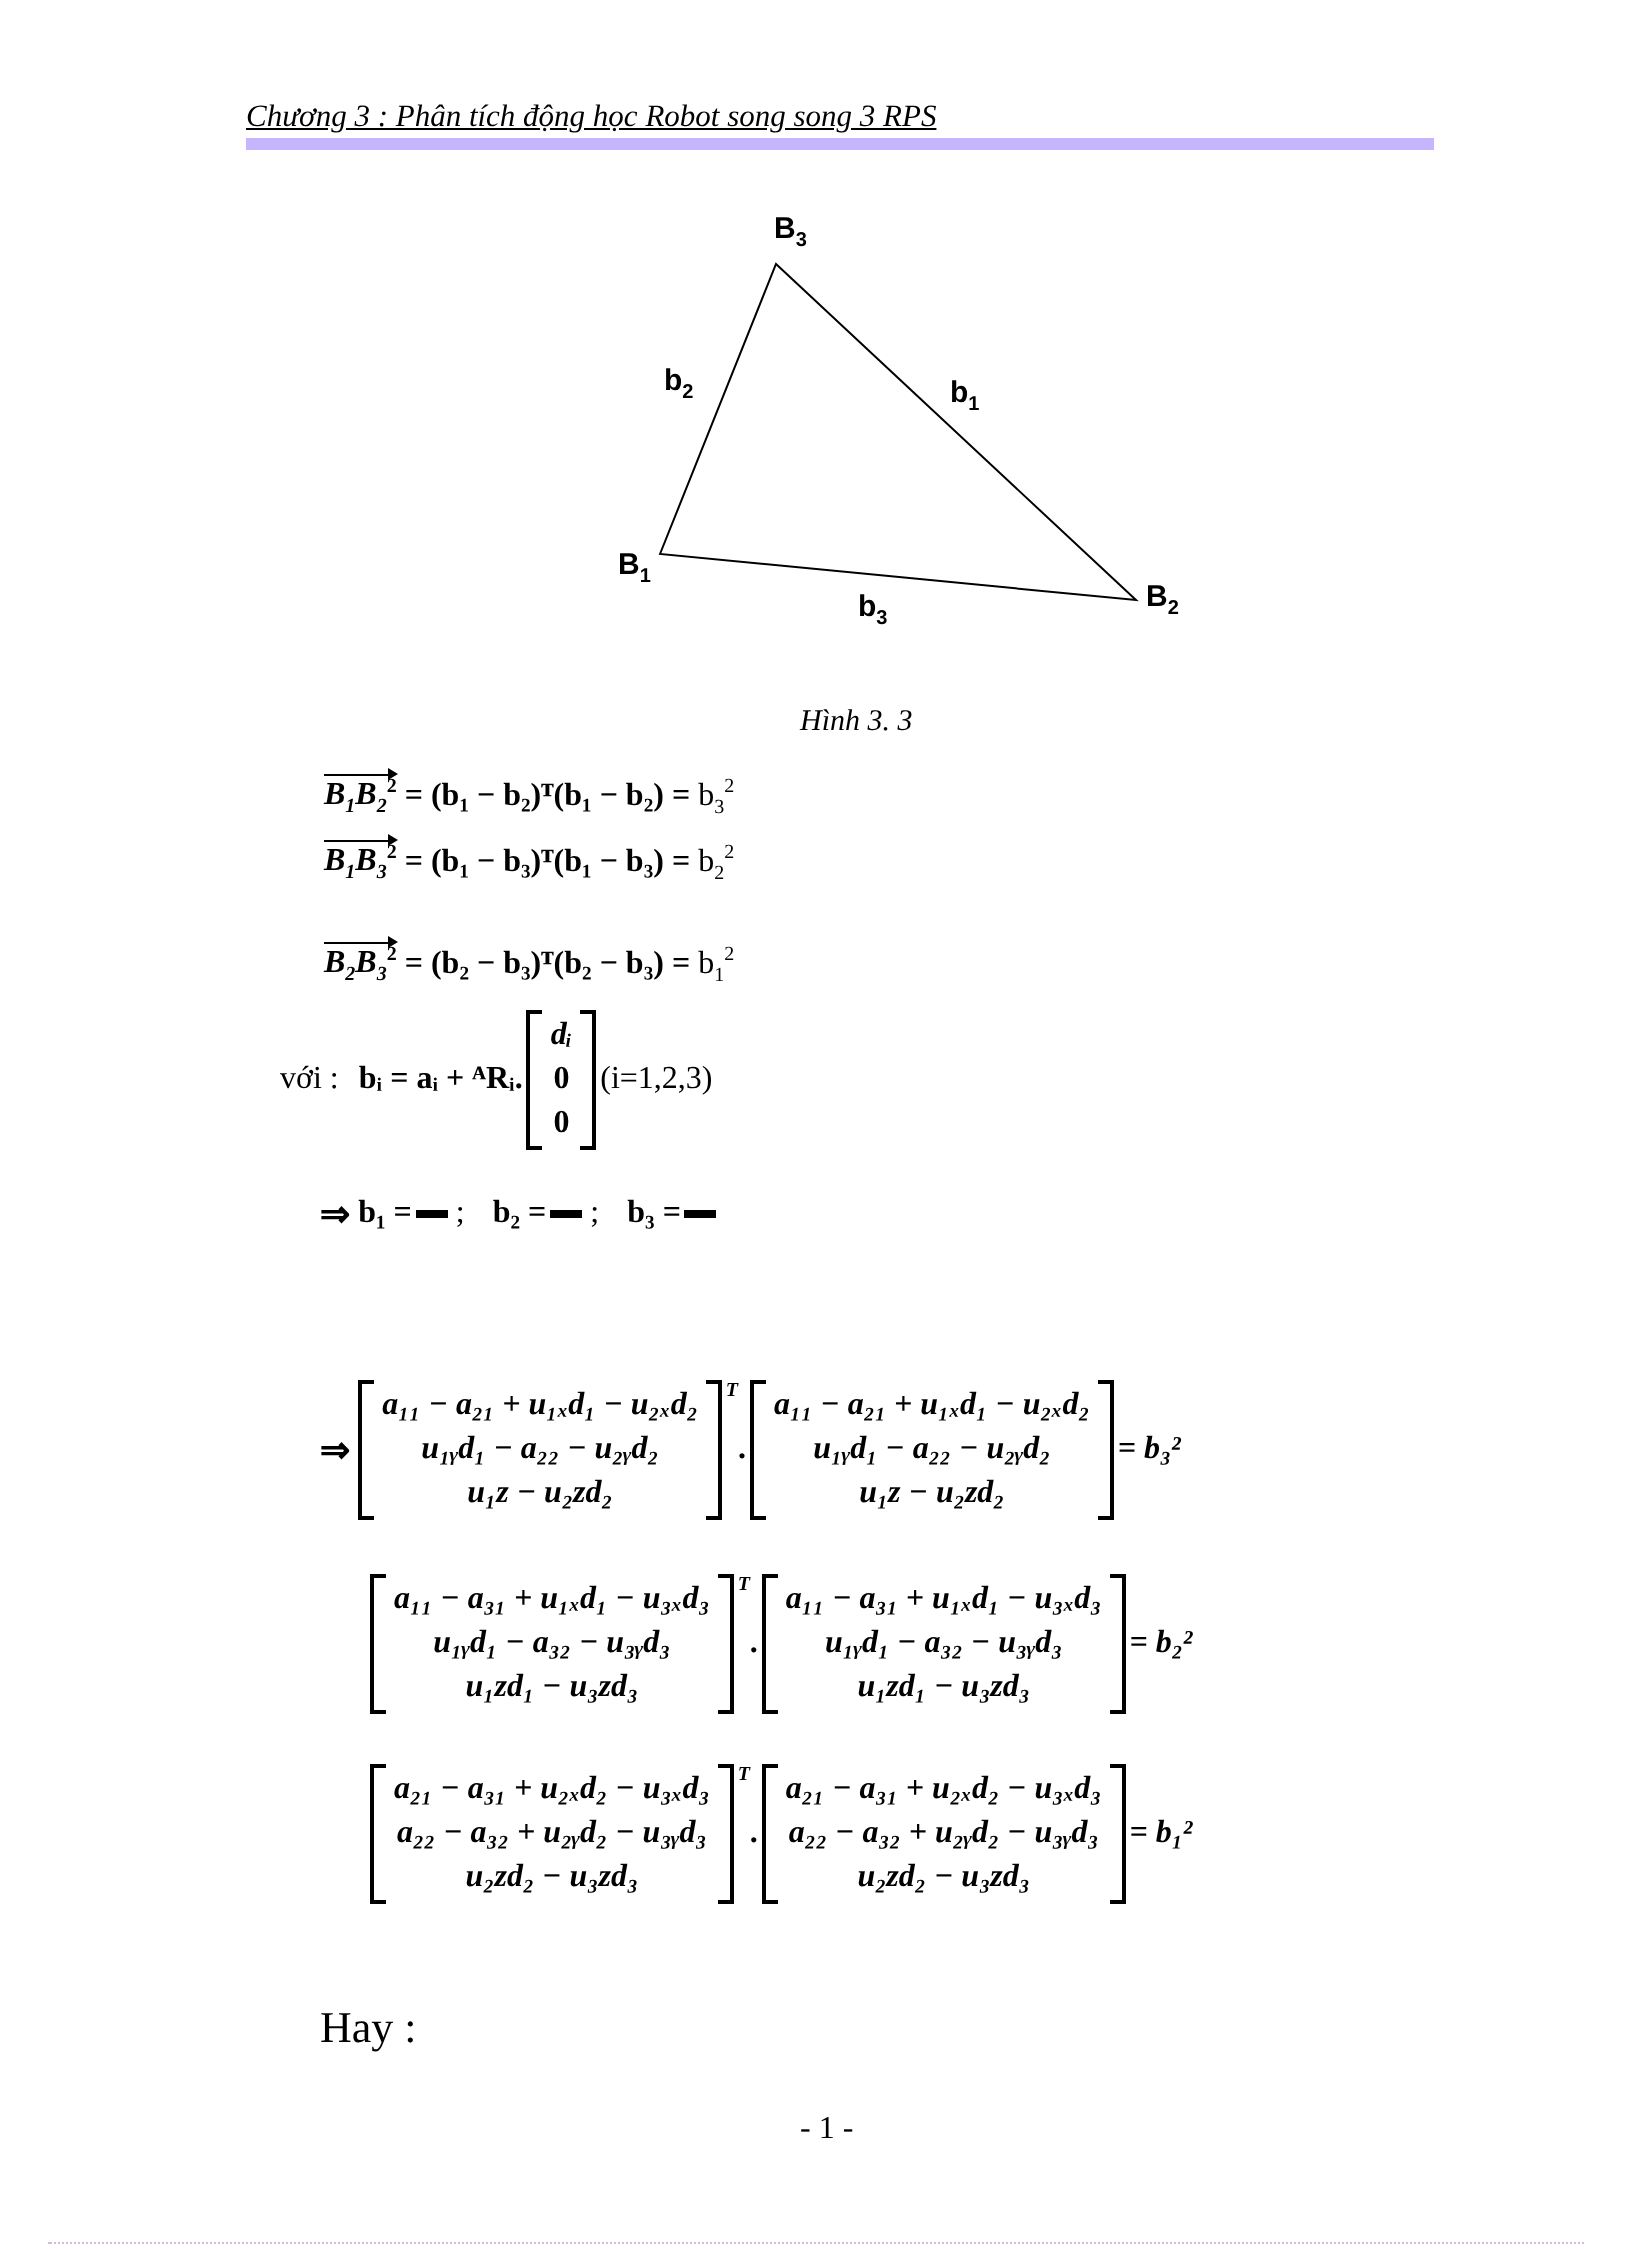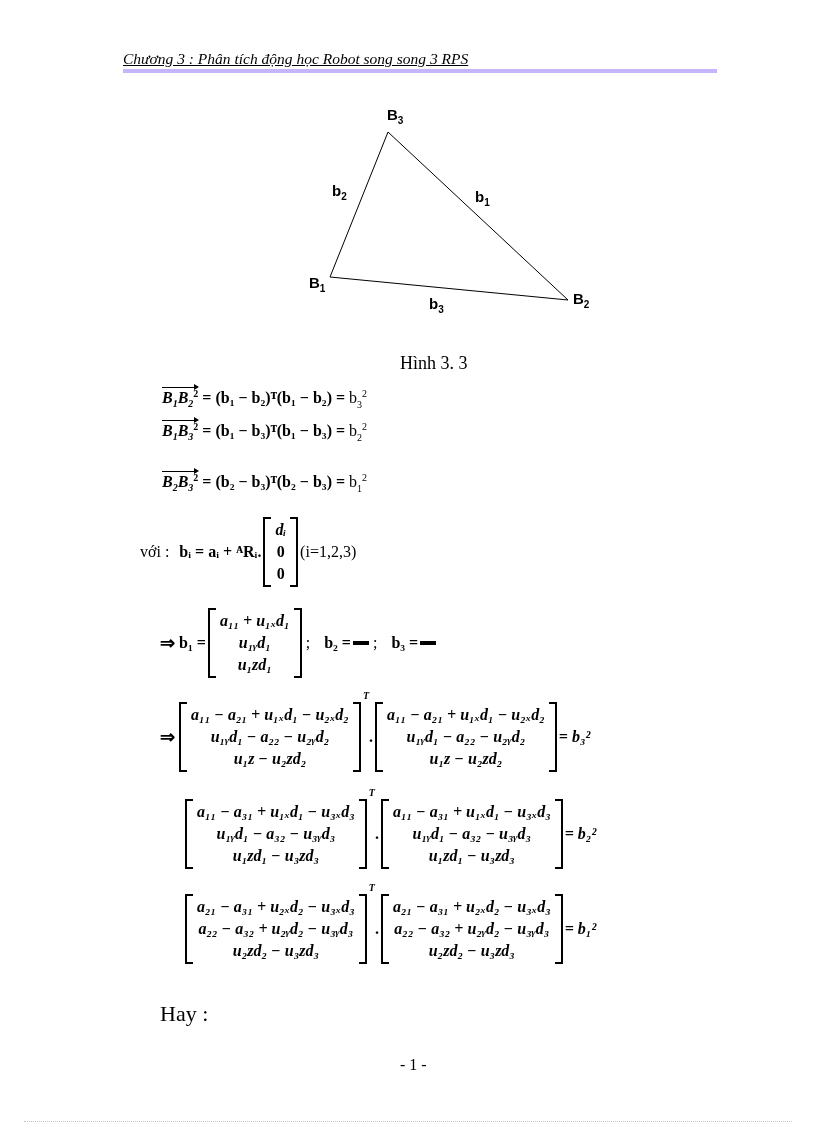--- a/index.html
+++ b/index.html
@@ -1,31 +1,31 @@
 <!DOCTYPE html>
 <html><head>
 <meta charset="utf-8">
 <style>
   html, body { margin:0; padding:0; background:#ffffff; }
   body { width:816px; height:1123px; position:relative; overflow:hidden;
          font-family:"Liberation Serif", serif; color:#000; }
   .abs { position:absolute; }
   .header { left:123px; top:50px; width:594px; font-style:italic; font-size:15.5px;
-            border-bottom:4px solid #c4b5fd; padding-bottom:1px; white-space:nowrap; }
+            border-bottom:6px solid #c4b5fd; padding-bottom:1px; white-space:nowrap; }
   .header span { text-decoration:underline; }
-  .caption { left:400px; top:353px; font-size:18px; }
+  .caption { left:400px; top:353px; font-style:italic; font-size:15px; }
   .eq { font-family:"Liberation Serif", serif; font-size:16px; white-space:nowrap; }
   .vecbar { display:inline-block; position:relative; font-style:italic; font-weight:bold; }
   .vecbar::before { content:""; position:absolute; left:0; right:-4px; top:-2px; border-top:1.3px solid #000; }
   .vecbar::after { content:""; position:absolute; right:-6px; top:-5px; border-left:5px solid #000;
                    border-top:3px solid transparent; border-bottom:3px solid transparent; }
   .b { font-weight:bold; }
   .bi { font-weight:bold; font-style:italic; }
   sub, sup { font-size:10px; }
-  .matrix { display:inline-flex; align-items:stretch; vertical-align:middle; margin:12px 2px; }
+  .matrix { display:inline-flex; align-items:stretch; vertical-align:middle; margin:0 2px; }
   .brk { width:6px; border:2px solid #000; }
   .brk.l { border-right:none; }
   .brk.r { border-left:none; }
   .mcol { display:flex; flex-direction:column; justify-content:center; padding:2px 4px; text-align:center; }
   .mcol div { line-height:22px; font-weight:bold; font-style:italic; font-size:16px; }
   .mcol.up div { font-style:normal; }
   .row { display:flex; align-items:center; }
   .dotted { left:24px; top:1121px; width:768px; border-top:1px dotted #d8b8d8; }
   .pagenum { left:400px; top:1056px; font-size:16px; }
   .hay { left:160px; top:1001px; font-size:22px; }
@@ -78,25 +78,20 @@
     <span class="brk r"></span>
   </span>
   <span style="">(i=1,2,3)</span>
 </div>
 
 <div class="abs eq row" style="left:160px;top:596px">
   <span class="b" style="font-size:18px;margin-right:4px">⇒</span>
   <span class="b">b₁ =</span>
   <span class="matrix">
     <span class="brk l"></span>
-    <span class="mcol">
-        <div>a₁₁ + u₁ₓd₁</div>
-        <div>u₁ᵧd₁</div>
-        <div>u₁zd₁</div>
-      </span>
     <span class="brk r"></span>
   </span>
   <span style="margin:0 14px 0 2px">;</span>
   <span class="b">b₂ =</span>
   <span class="matrix">
     <span class="brk l"></span>
     <span class="brk r"></span>
   </span>
   <span style="margin:0 14px 0 2px">;</span>
   <span class="b">b₃ =</span>

